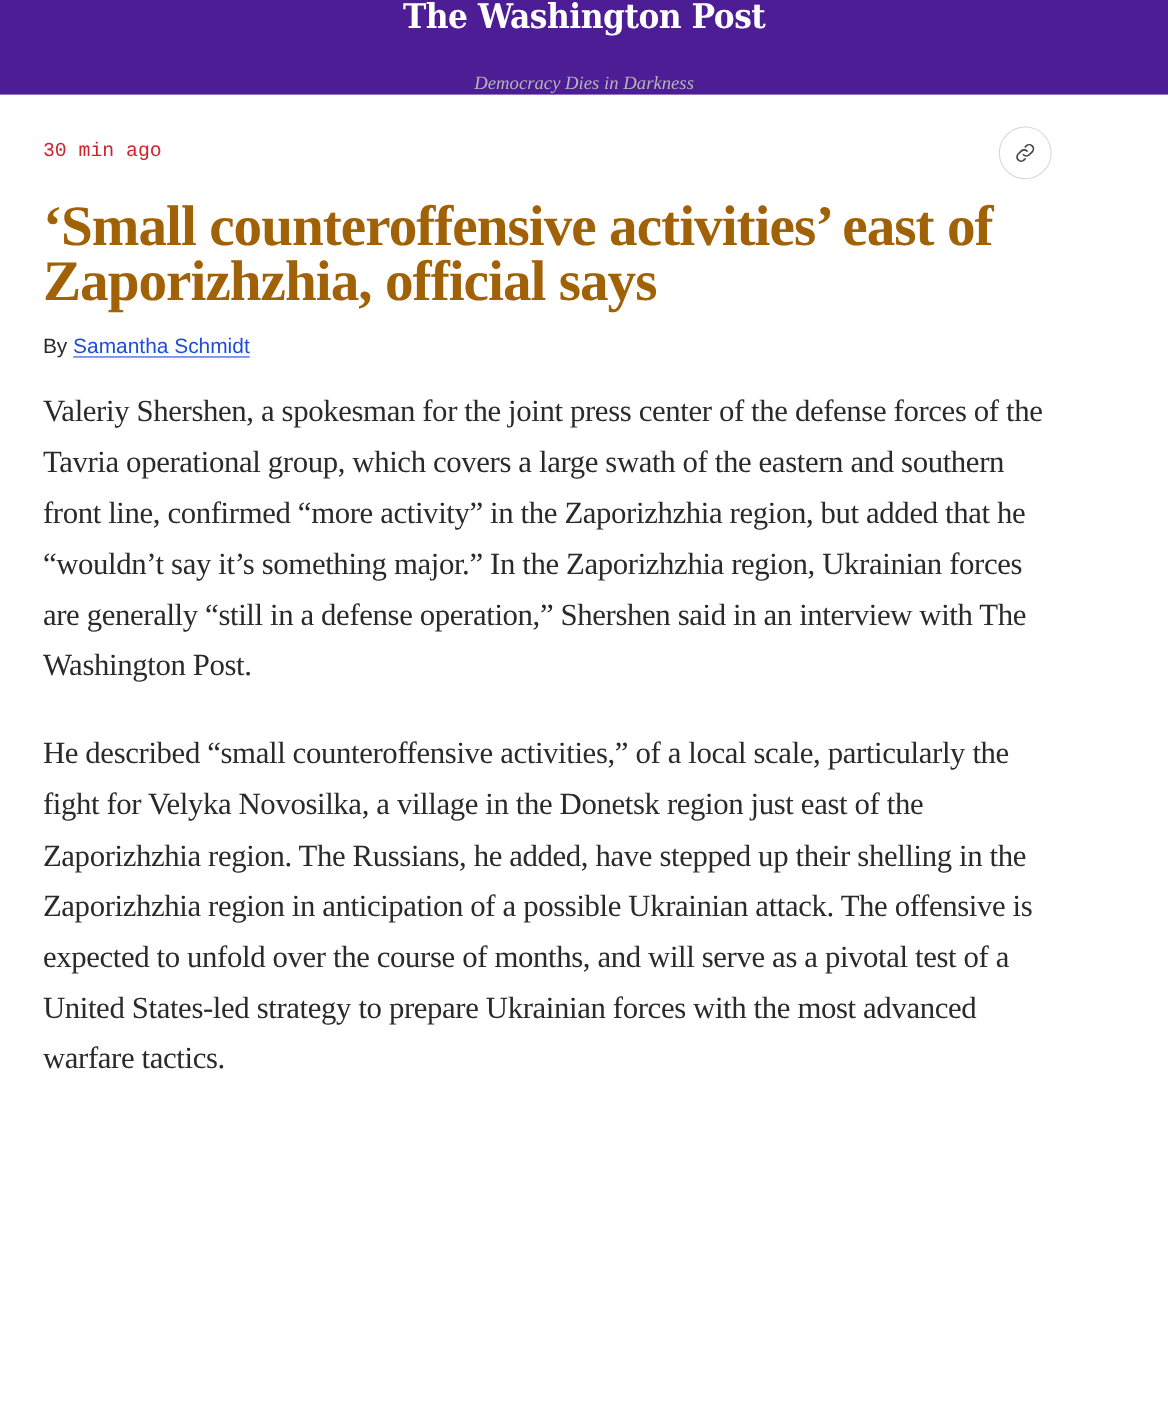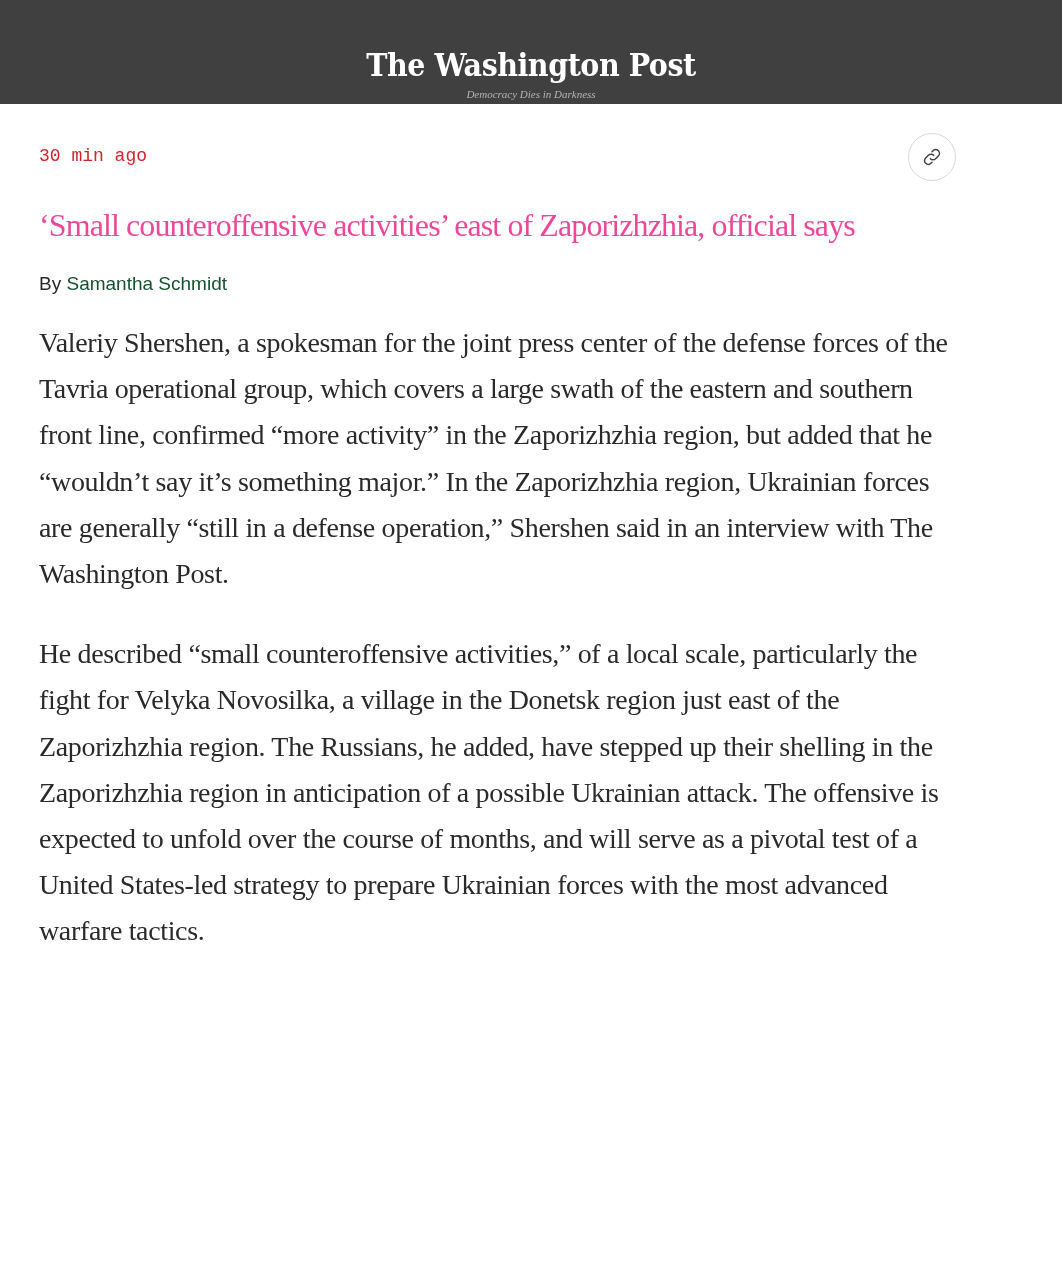--- a/index.html
+++ b/index.html
@@ -1,41 +1,41 @@
 <!DOCTYPE html>
 <html><head>
   <meta charset="utf-8">
   <style>
     * { margin: 0; padding: 0; box-sizing: border-box; }
     html, body { width: 1062px; height: 1280px; background: #ffffff; overflow: hidden; }
     body { font-family: "Liberation Serif", serif; color: #2a2a2a; }
 
     .masthead {
-      height: 104px;
-      background: #404040;
+      height: 86px;
+      background: #4c1d95;
       display: flex;
       flex-direction: column;
       align-items: center;
-      justify-content: flex-end;
+      justify-content: space-between;
       position: relative;
     }
     .masthead-logo {
       font-family: "DejaVu Serif", serif;
       font-weight: bold;
       font-size: 31px;
       color: #ffffff;
       letter-spacing: -0.5px;
       line-height: 34px;
       margin-top: -2px;
       transform: scaleX(0.92);
     }
     .masthead-tagline {
       font-family: "Liberation Serif", serif;
       font-style: italic;
-      font-size: 11px;
+      font-size: 17px;
       color: #b5b5b5;
       line-height: 20px;
       margin-top: 2px;
     }
 
     .article {
       position: relative;
       padding: 0 0 0 39px;
       width: 1062px;
     }
@@ -62,37 +62,38 @@
       border-radius: 50%;
       display: flex;
       align-items: center;
       justify-content: center;
       cursor: pointer;
       background: #fff;
     }
 
     .headline {
       font-family: "Liberation Serif", serif;
-      font-weight: normal;
-      font-size: 32px;
+      font-weight: bold;
+      font-size: 52px;
       line-height: 50px;
-      color: #ec4899;
+      color: #a16207;
       letter-spacing: -0.9px;
       width: 900px;
       margin-top: -4px;
     }
     .byline {
       font-family: "Liberation Sans", sans-serif;
       font-size: 19px;
       color: #2a2a2a;
       margin-top: 22px;
       line-height: 24px;
     }
     .byline a {
-      color: #14532d;
+      color: #1d4ed8;
+      text-decoration: underline;
       text-underline-offset: 3px;
       text-decoration-thickness: 1px;
     }
 
     .body-text {
       margin-top: 24px;
       width: 925px;
     }
     .body-text p {
       font-family: "Liberation Serif", serif;

